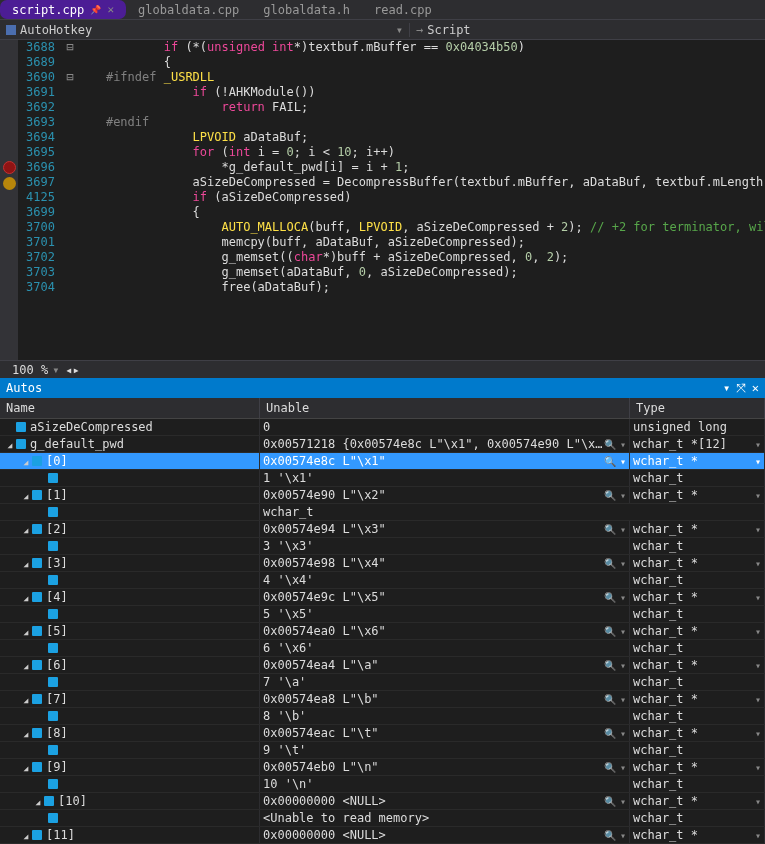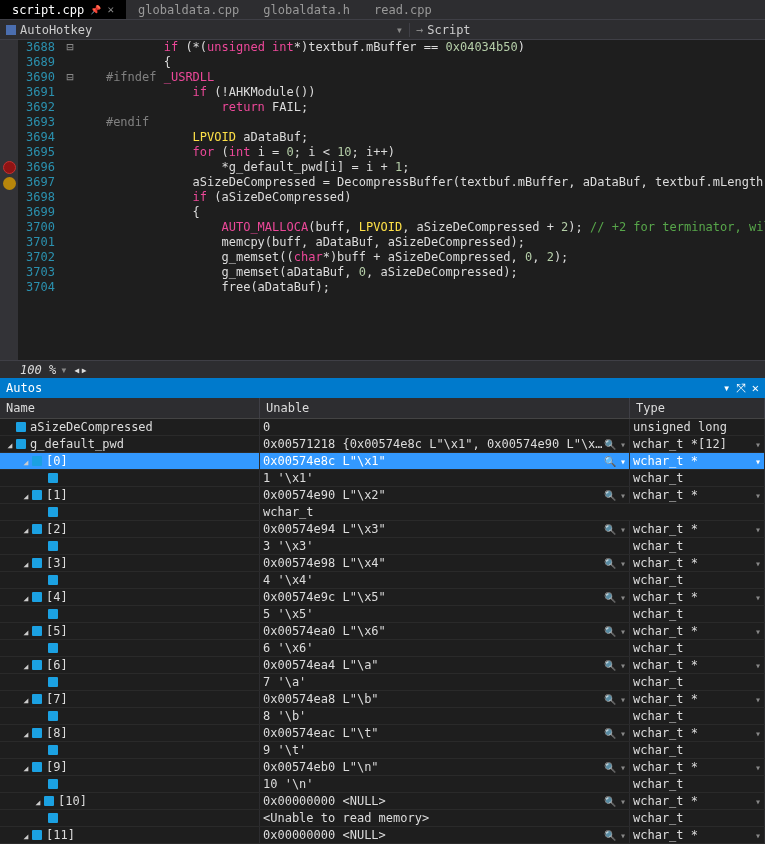--- a/index.html
+++ b/index.html
@@ -1,21 +1,21 @@
 <!DOCTYPE html>
 <html><head>
 <meta charset="utf-8">
 <style>
 * { margin: 0; padding: 0; box-sizing: border-box; font-family: Consolas, monospace; font-size: 12px; }
 body { background: #1e1e1e; color: #dcdcdc; width: 765px; height: 844px; overflow: hidden; }
 
 
 .tabs { display: flex; background: #2d2d30; border-bottom: 1px solid #3f3f46; height: 20px; align-items: center; }
 .tab { padding: 2px 12px; color: #999; cursor: pointer; display: flex; align-items: center; gap: 6px; height: 100%; }
-.tab.active { background: #000000; color: #fff; }
+.tab.active { background: #4c1d95; color: #fff; border-radius: 7px; }
 .tab .pin { font-size: 9px; color: #888; }
 .tab .close { color: #888; font-size: 11px; }
 
 
 .navbar { display: flex; background: #2d2d30; height: 20px; border-bottom: 1px solid #3f3f46; align-items: center; }
 .navsel { display: flex; align-items: center; padding: 0 6px; gap: 4px; color: #ccc; }
 .navsel .nicon { width: 10px; height: 10px; background: #4b6eaf; }
 .navsel .dd { color: #888; }
 .navsel:first-child { flex: 0 0 410px; border-right: 1px solid #3f3f46; justify-content: flex-start; }
 .navsel:nth-child(2) { flex: 1; }
@@ -25,27 +25,27 @@
 .bpgutter { width: 18px; background: #333337; }
 .bp { width: 13px; height: 13px; border-radius: 50%; margin: 1px auto; }
 .bp.red { background: #8f1414; border: 1px solid #c43131; }
 .bp.arrow { background: #b8860b; position: relative; }
 .gutter { width: 45px; text-align: right; padding-right: 8px; color: #2b91af; background: #1e1e1e; }
 .fold { width: 14px; background: #1e1e1e; color: #888; text-align: center; }
 .code { flex: 1; white-space: pre; overflow: hidden; }
 .ln { height: 15px; line-height: 15px; }
 .kw { color: #ec4899; }
 .num { color: #b5cea8; }
-.fn { color: #ec4899; }
+.fn { color: #fde047; }
 .ty { color: #fde047; }
 .op { color: #dcdcdc; }
 .pp { color: #808080; }
 .cm { color: #57a64a; }
 
-.zoom { background: #2d2d30; height: 18px; display: flex; align-items: center; padding: 0 20px; border-top: 1px solid #3f3f46; font-style: italic; }
+.zoom { background: #2d2d30; height: 18px; display: flex; align-items: center; padding: 0 12px; border-top: 1px solid #3f3f46; }
 .zoom .dd2 { color: #888; padding-left: 4px; }
 
 
 .panel-title { background: #007acc; color: #fff; padding: 3px 6px; display: flex; align-items: center; justify-content: space-between; height: 20px; }
 .panel-title .icons { display: flex; gap: 6px; }
 
 .grid-header { display: flex; background: #2d2d30; border-bottom: 1px solid #444; }
 .col { padding: 3px 6px; border-right: 1px solid #3f3f46; }
 .col-name { width: 260px; }
 .col-value { width: 370px; }
@@ -127,21 +127,21 @@
       <div class="ln">3688</div>
       <div class="ln">3689</div>
       <div class="ln">3690</div>
       <div class="ln">3691</div>
       <div class="ln">3692</div>
       <div class="ln">3693</div>
       <div class="ln">3694</div>
       <div class="ln">3695</div>
       <div class="ln">3696</div>
       <div class="ln">3697</div>
-      <div class="ln">3698</div>
+      <div class="ln">4125</div>
       <div class="ln">3699</div>
       <div class="ln">3700</div>
       <div class="ln">3701</div>
       <div class="ln">3702</div>
       <div class="ln">3703</div>
       <div class="ln">3704</div>
     </div>
   <div class="fold" id="folds">
       <div class="ln">⊟</div>
       <div class="ln"></div>

